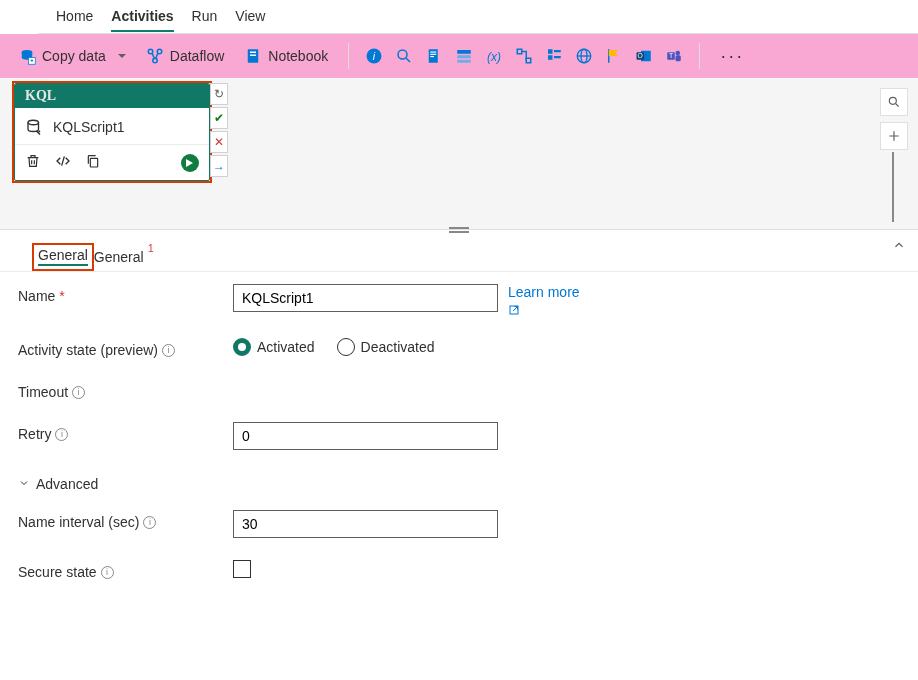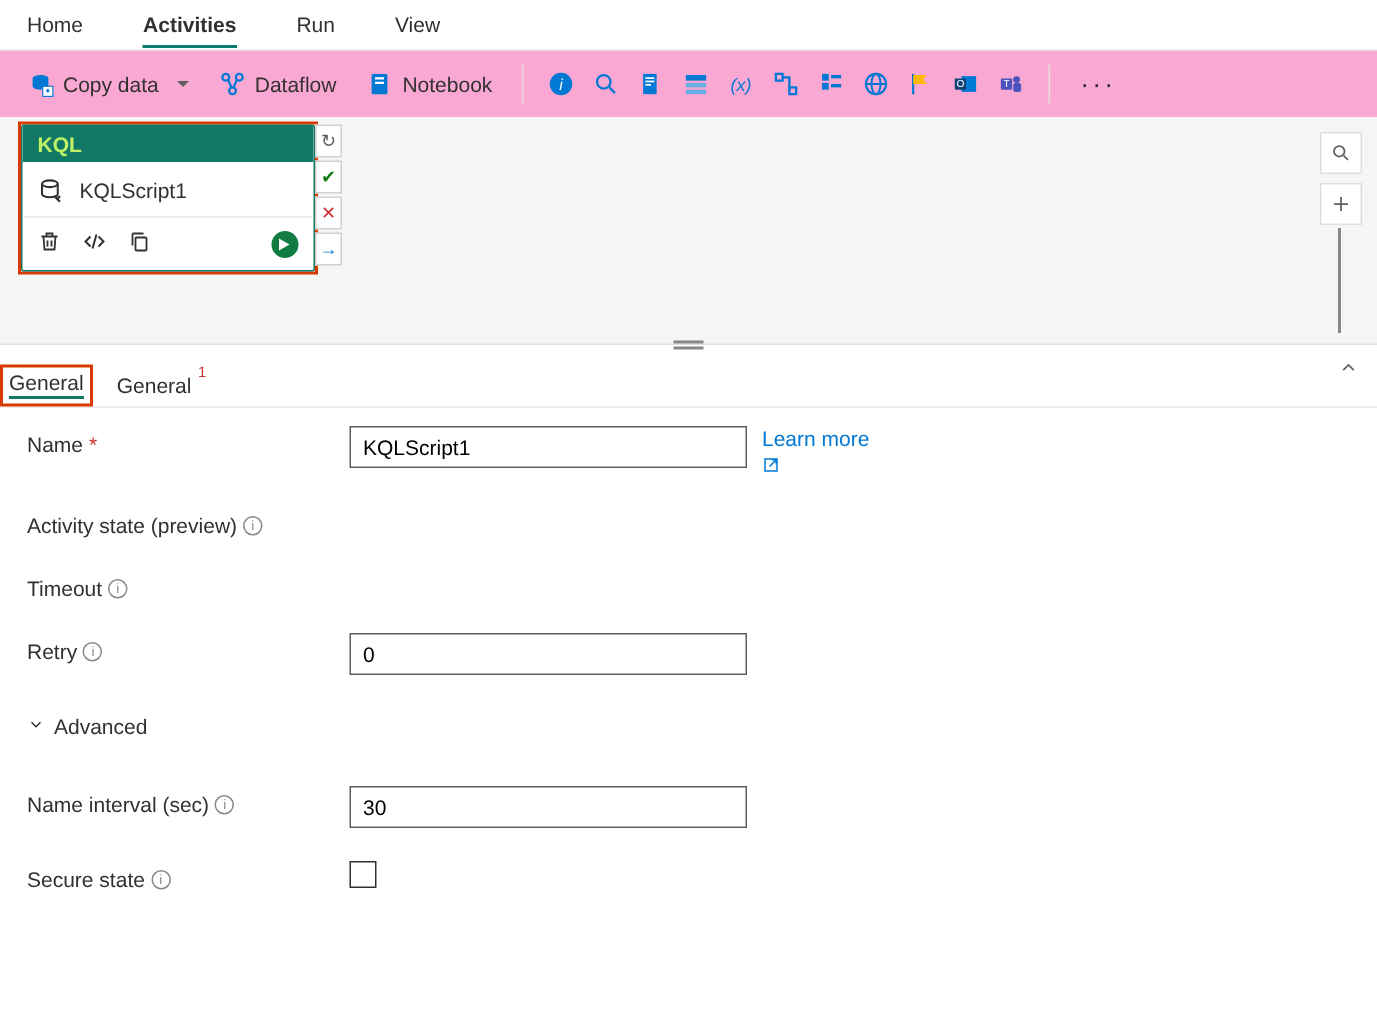--- a/index.html
+++ b/index.html
@@ -1,36 +1,36 @@
 <!DOCTYPE html>
 <html><head>
 <meta charset="utf-8">
 <style>
   * { box-sizing: border-box; margin: 0; padding: 0; font-family: "Segoe UI", Arial, sans-serif; }
   body { width: 918px; height: 680px; background: #fff; color: #323130; font-size: 14px; }
 
   
-  .topnav { display: flex; gap: 40px; padding: 6px 18px 0 18px; border-bottom: 1px solid #e1dfdd; height: 34px; align-items: flex-start;}
+  .topnav { display: flex; gap: 18px; padding: 6px 18px 0 18px; border-bottom: 1px solid #e1dfdd; height: 34px; align-items: flex-start; margin-left: 38px;}
   .topnav-item { cursor: pointer; padding: 2px 0 6px 0; }
   .topnav-item.active { border-bottom: 2px solid #0f7b6c; font-weight: 600; color:#323130;}
   
   
   .toolbar { display: flex; align-items: center; gap: 12px; padding: 8px 14px; min-height: 44px; background:#f9a8d4;}
   .tb-btn { display: inline-flex; align-items: center; gap: 6px; cursor: pointer; padding: 3px 4px; }
   .tb-icon { width: 18px; height: 18px; display:inline-flex; align-items:center; justify-content:center;}
   .tb-icon svg { width:18px; height:18px; }
   .tb-sep { width:1px; height:26px; background:#e1dfdd; margin:0 4px;}
   .caret::after { content:""; display:inline-block; margin-left:6px; border:4px solid transparent; border-top-color:#605e5c; transform:translateY(2px);}
   .ellipsis { font-size:18px; letter-spacing:2px; cursor:pointer; margin-left:4px;}
 
   
   .canvas { position:relative; height: 152px; border-bottom:1px solid #e1dfdd; background:#f5f5f5; }
   .activity-card-wrap { position:absolute; top:3px; left:12px; border:2px solid #d83b01; padding:0; }
   .activity-card { width: 196px; background:#fff; border:1px solid #117865; border-radius:2px; overflow:hidden;}
-  .card-hdr { background:#117865; color:#bef264; font-weight:600; padding:4px 10px; }
+  .card-hdr { background:#117865; color:#e5e5e5; font-weight:600; padding:4px 10px;font-family:Liberation Serif, serif; }
   .card-body { padding:10px 10px 8px 10px; display:flex; align-items:center; gap:10px;}
   .card-body .txt { font-size:14px; }
   .card-actions { display:flex; align-items:center; gap:14px; padding:8px 10px 8px 10px; border-top:1px solid #edebe9;}
   .card-actions svg { width:16px; height:16px; cursor:pointer; }
   .run-circle { width:18px; height:18px; border-radius:50%; background:#107c41; display:inline-flex; align-items:center; justify-content:center; margin-left:auto; cursor:pointer;}
   .run-circle svg { width:10px; height:10px; }
   .side-handles { position:absolute; top:5px; left:210px; width:18px; display:flex; flex-direction:column; gap:2px;}
   .handle { width:18px; height:22px; background:#fff; border:1px solid #d2d0ce; display:flex; align-items:center; justify-content:center; font-size:12px; cursor:pointer;}
   .handle.green { color:#107c10;}
   .handle.red { color:#d13438;}
@@ -39,42 +39,42 @@
 
   .canvas-float-search { position:absolute; right:10px; top:10px; width:28px; height:28px; border:1px solid #e1dfdd; background:#fff; display:flex; align-items:center; justify-content:center; cursor:pointer;}
   .canvas-float-add { position:absolute; right:10px; top:44px; width:28px; height:28px; border:1px solid #e1dfdd; background:#fff; display:flex; align-items:center; justify-content:center; cursor:pointer;}
   .canvas-line { position:absolute; right:24px; top:74px; width:2px; height:70px; background:#8a8886;}
   .splitter-handle { position:absolute; bottom:-4px; left:50%; width:20px; height:6px; transform:translateX(-50%);}
   .splitter-handle::before { content:""; display:block; width:20px; height:2px; background:#8a8886; margin-bottom:2px;}
   .splitter-handle::after  { content:""; display:block; width:20px; height:2px; background:#8a8886;}
 
   
   .prop-panel { position:relative; padding: 6px 0 12px 0;}
-  .prop-tabs { display:flex; align-items:center; gap:16px; padding: 6px 14px 0 0; border-bottom:1px solid #edebe9; height:36px;}
+  .prop-tabs { display:flex; align-items:center; padding: 6px 14px 0 32px; border-bottom:1px solid #edebe9; height:36px;}
   .tab-general-outline { border:2px solid #d83b01; padding:0 4px; height:28px; display:flex; align-items:center;}
   .tab-general { border-bottom:2px solid #117865; padding-bottom:1px; font-weight:400;}
   .tab-settings { position:relative; cursor:pointer;}
   .tab-badge { position:absolute; top:-6px; right:-10px; color:#d13438; font-size:10px;}
   .prop-collapse { position:absolute; right:12px; top:8px; cursor:pointer; font-size:14px; color:#605e5c;}
   
   
   .form { padding: 12px 18px; }
   .row { display:flex; align-items:flex-start; margin-bottom:22px; }
   .row .label { width: 215px; padding-top:4px; display:flex; align-items:center; gap:4px;text-align:center;}
   .req { color:#d13438; }
   .info-dot { width:13px; height:13px; border:1px solid #8a8886; border-radius:50%; font-size:9px; display:inline-flex; align-items:center; justify-content:center; color:#8a8886; cursor:help;}
   .inp { width:265px; height:28px; border:1px solid #605e5c; padding:0 8px; font-size:14px;}
   textarea.inp { height:56px; padding:4px 8px; resize:both;}
   .learn { color:#0078d4; text-decoration:none; margin-left:10px; display:inline-flex; gap:4px;flex-direction:column;}
   .radio-group { display:flex; gap:22px; align-items:center;}
   .radio { display:inline-flex; align-items:center; gap:6px; cursor:pointer;}
   .radio-dot { width:18px; height:18px; border:1px solid #323130; border-radius:50%; display:flex; align-items:center; justify-content:center;}
   .radio.sel .radio-dot { border:5px solid #117865; }
   .chk { width:18px; height:18px; border:1px solid #323130; cursor:pointer;}
-  .advanced-toggle { display:inline-flex; align-items:center; gap:6px; cursor:pointer; padding:4px 0; margin-bottom:28px;}
+  .advanced-toggle { display:inline-flex; align-items:center; gap:6px; cursor:pointer; padding:4px 0; margin-bottom:14px;}
   .chev { display:inline-block; transform:rotate(0deg);}
 </style>
 </head>
 <body>
 
 <div class="topnav">
   <div class="topnav-item">Home</div>
   <div class="topnav-item active">Activities</div>
   <div class="topnav-item">Run</div>
   <div class="topnav-item">View</div>
@@ -290,20 +290,30 @@
           </svg>
       </a>
     </div>
 
 
     <div class="row">
       <div class="label">
         <span>Activity state (preview)</span>
         <span class="info-dot">i</span>
       </div>
+      <div class="radio-group">
+        <label class="radio sel">
+          <span class="radio-dot"></span>
+          <span>Activated</span>
+        </label>
+        <label class="radio">
+          <span class="radio-dot"></span>
+          <span>Deactivated</span>
+        </label>
+      </div>
     </div>
 
     <div class="row">
       <div class="label">
         <span>Timeout</span>
         <span class="info-dot">i</span>
       </div>
     </div>
 
     <div class="row">

